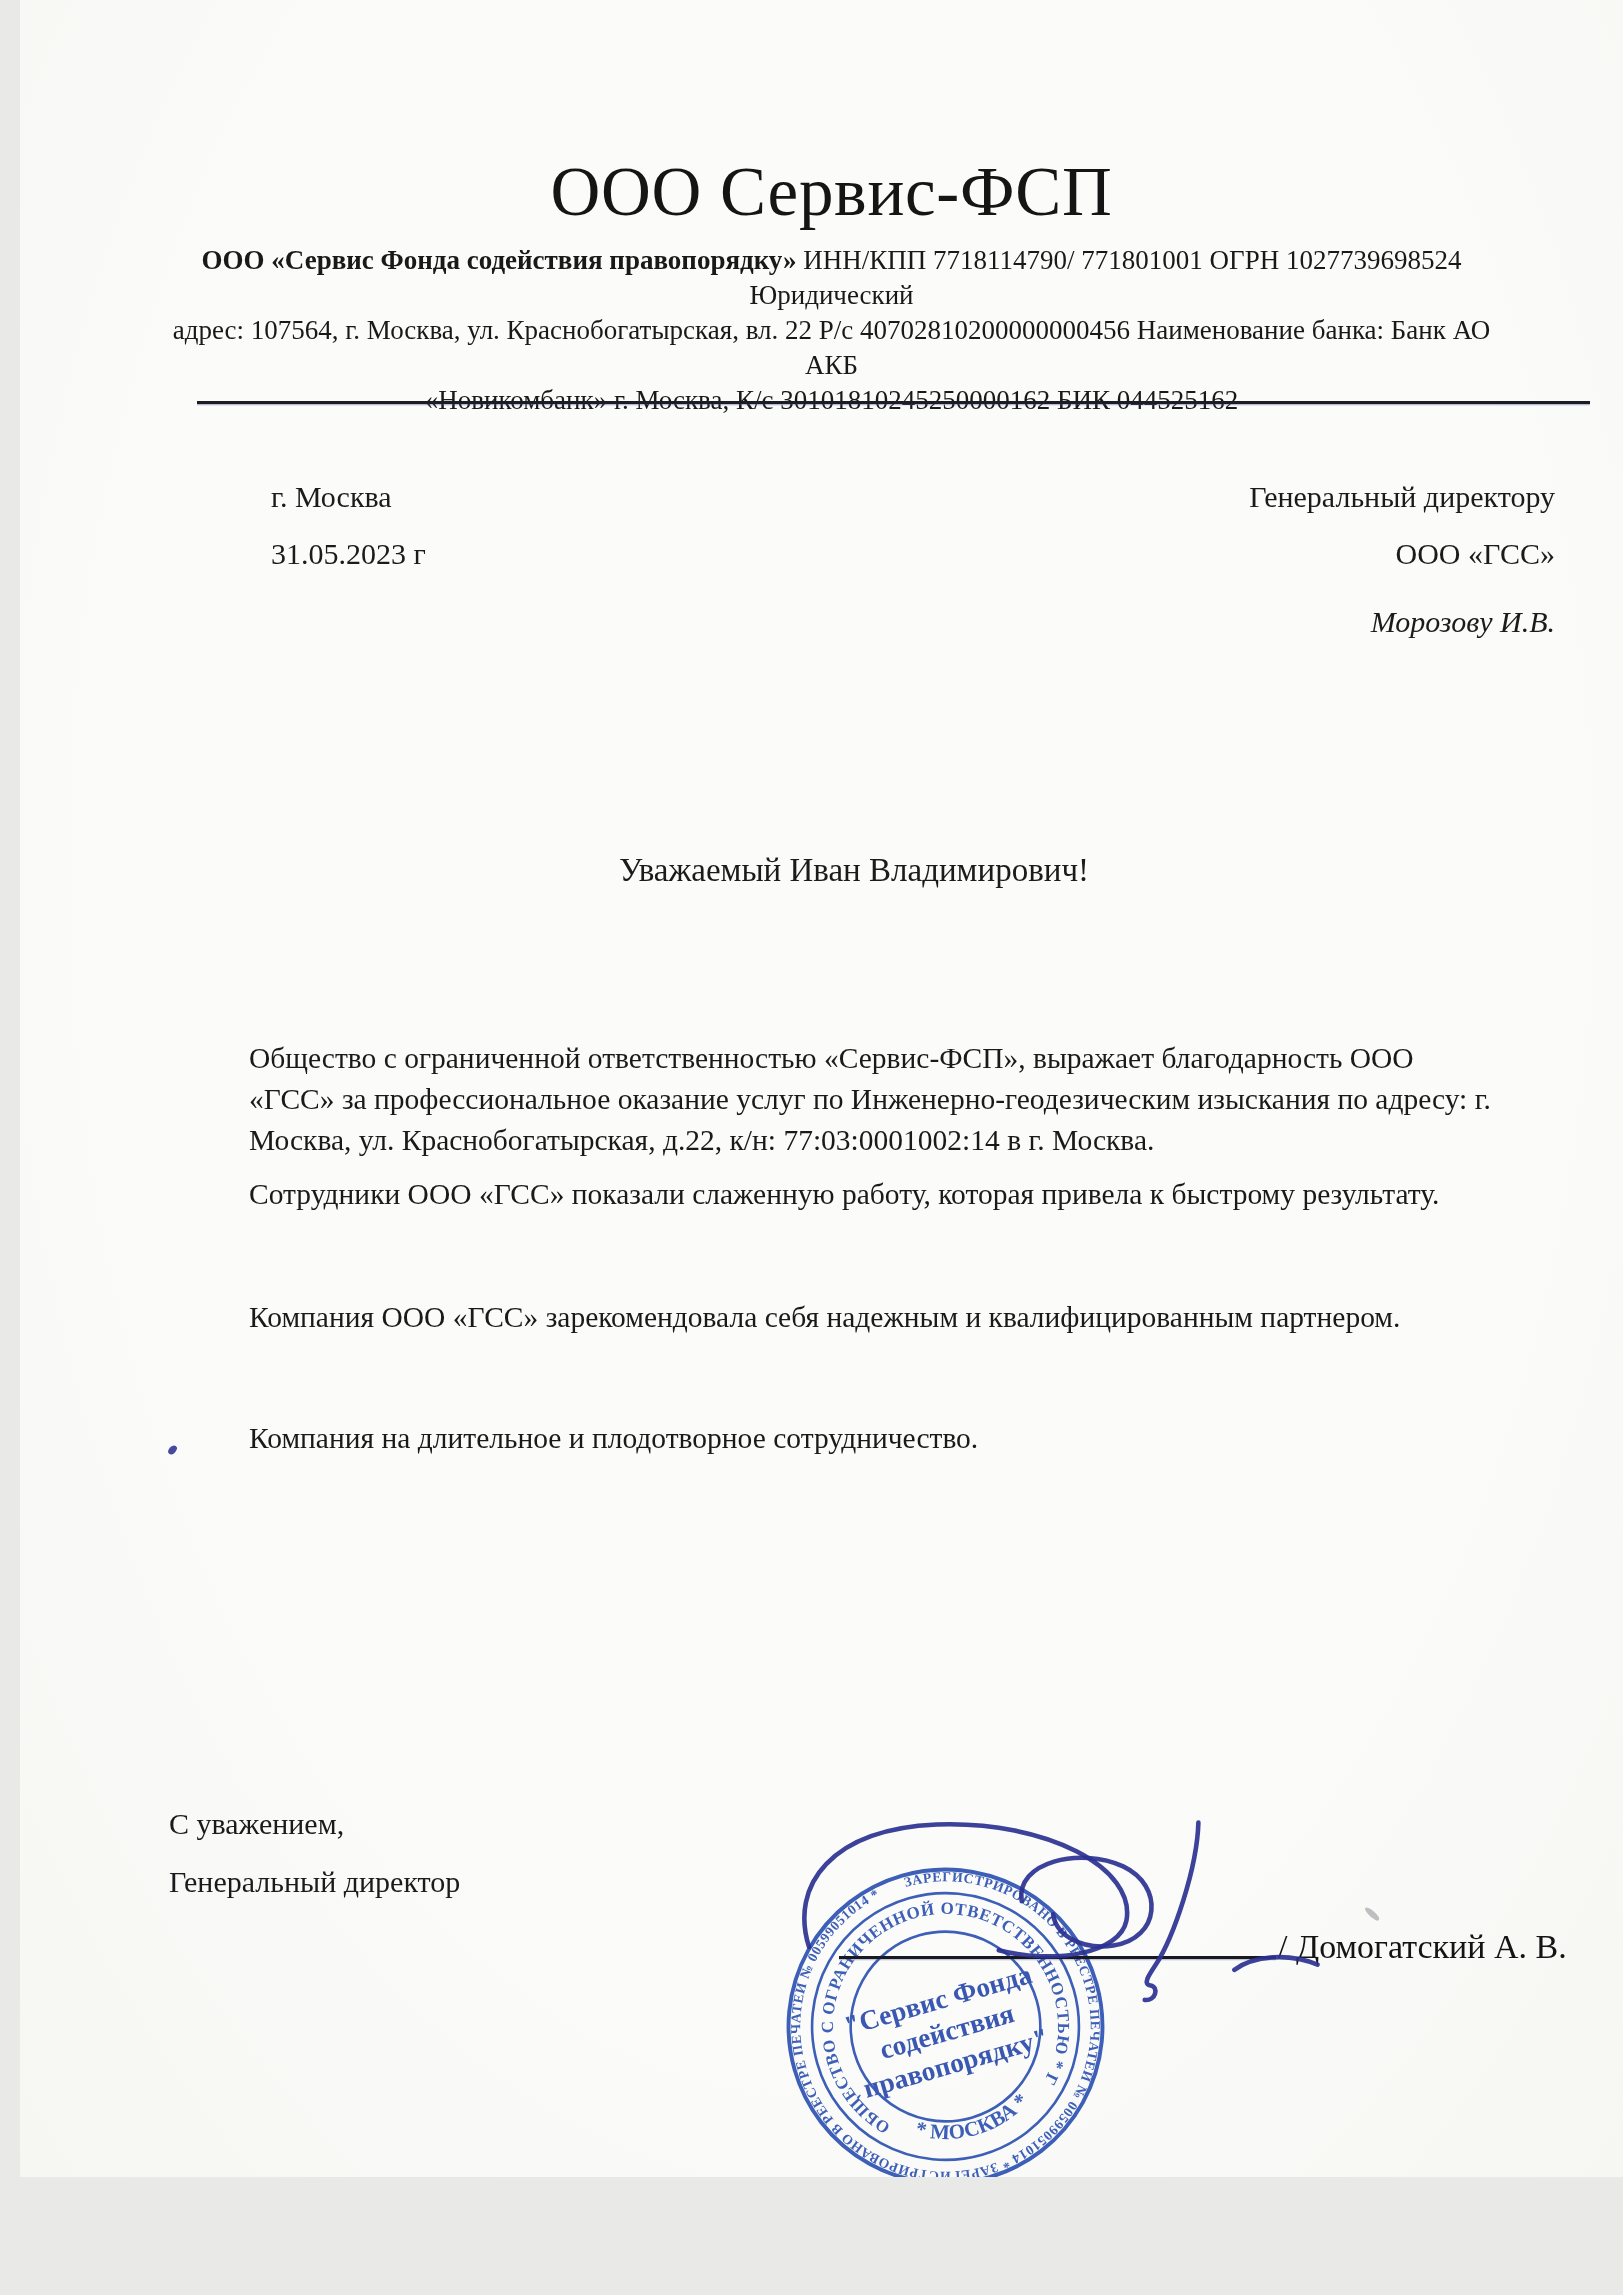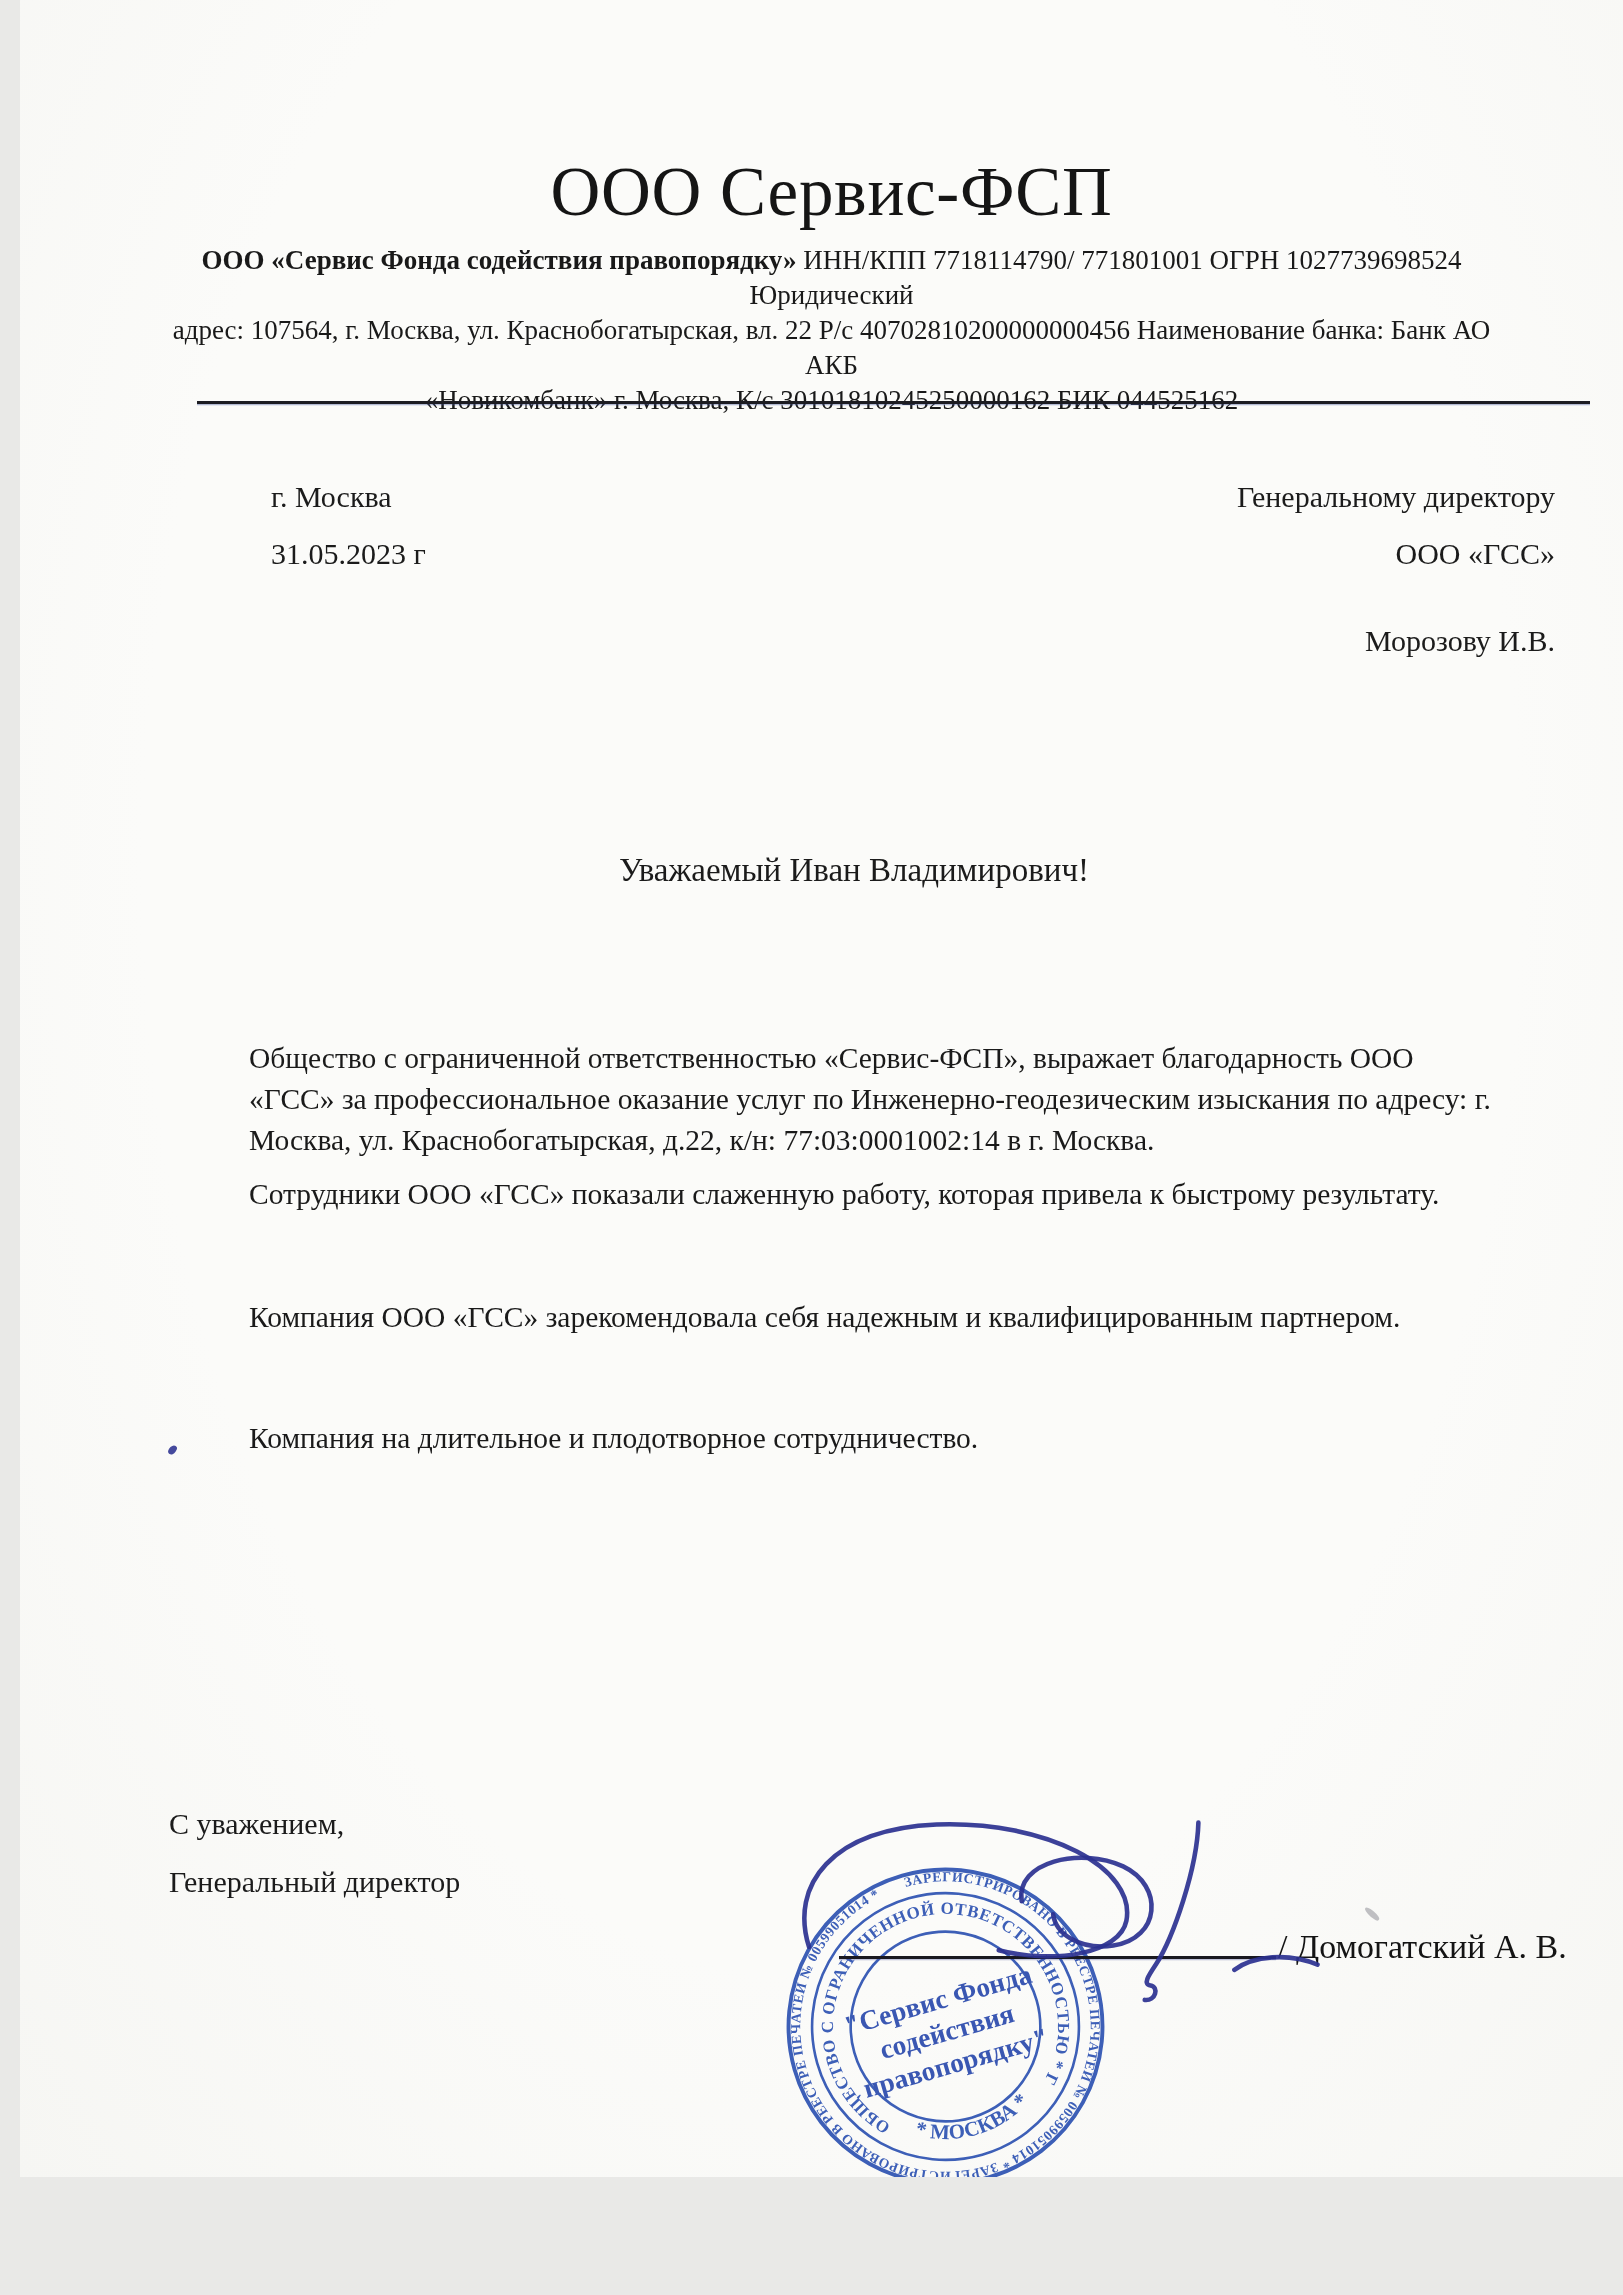--- a/index.html
+++ b/index.html
@@ -22,21 +22,21 @@
   .letterhead b{font-weight:bold;}
   .rule{
     left:177px;top:401px;width:1393px;height:2.6px;background:#1c1c22;
     box-shadow:0 1.3px 0 rgba(62,82,150,.38);
   }
   .city{left:251px;top:480px;font-size:30px;line-height:34px;}
   .date{left:251px;top:537px;font-size:30px;line-height:34px;}
   .addr{right:88px;text-align:right;font-size:30px;line-height:34px;}
   .addr1{top:480px;}
   .addr2{top:537px;}
-  .addr3{top:624px;}
+  .addr3{top:605px;font-style:italic;}
   .salutation{
     left:0;right:0;top:852px;text-align:center;padding-left:45px;
     font-size:33px;line-height:37px;
   }
   .para{
     left:229px;width:1276px;font-size:29.5px;line-height:41px;
     white-space:pre-line;color:#1a1a1a;
   }
   .p1{top:1038px;}
   .p2{top:1174px;}
@@ -73,21 +73,21 @@
     <div><b>ООО «Сервис Фонда содействия правопорядку»</b><span> ИНН/КПП 7718114790/ 771801001 ОГРН 1027739698524 Юридический</span></div>
     <div>адрес: 107564, г. Москва, ул. Краснобогатырская, вл. 22 Р/с 40702810200000000456 Наименование банка: Банк АО АКБ</div>
     <div>«Новикомбанк» г. Москва, К/с 30101810245250000162 БИК 044525162</div>
   </div>
 
   <div class="abs rule"></div>
 
   <div class="abs city">г. Москва</div>
   <div class="abs date">31.05.2023 г</div>
 
-  <div class="abs addr addr1">Генеральному директору</div>
+  <div class="abs addr addr1">Генеральный директору</div>
   <div class="abs addr addr2">ООО «ГСС»</div>
   <div class="abs addr addr3">Морозову И.В.</div>
 
   <div class="abs salutation">Уважаемый Иван Владимирович!</div>
 
   <div class="abs para p1">Общество с ограниченной ответственностью «Сервис-ФСП», выражает благодарность ООО
 «ГСС» за профессиональное оказание услуг по Инженерно-геодезическим изыскания по адресу: г.
 Москва, ул. Краснобогатырская, д.22, к/н: 77:03:0001002:14 в г. Москва.</div>
   <div class="abs para p3">Компания ООО «ГСС» зарекомендовала себя надежным и квалифицированным партнером.</div>
   <div class="abs para p2">Сотрудники ООО «ГСС» показали слаженную работу, которая привела к быстрому результату.</div>

